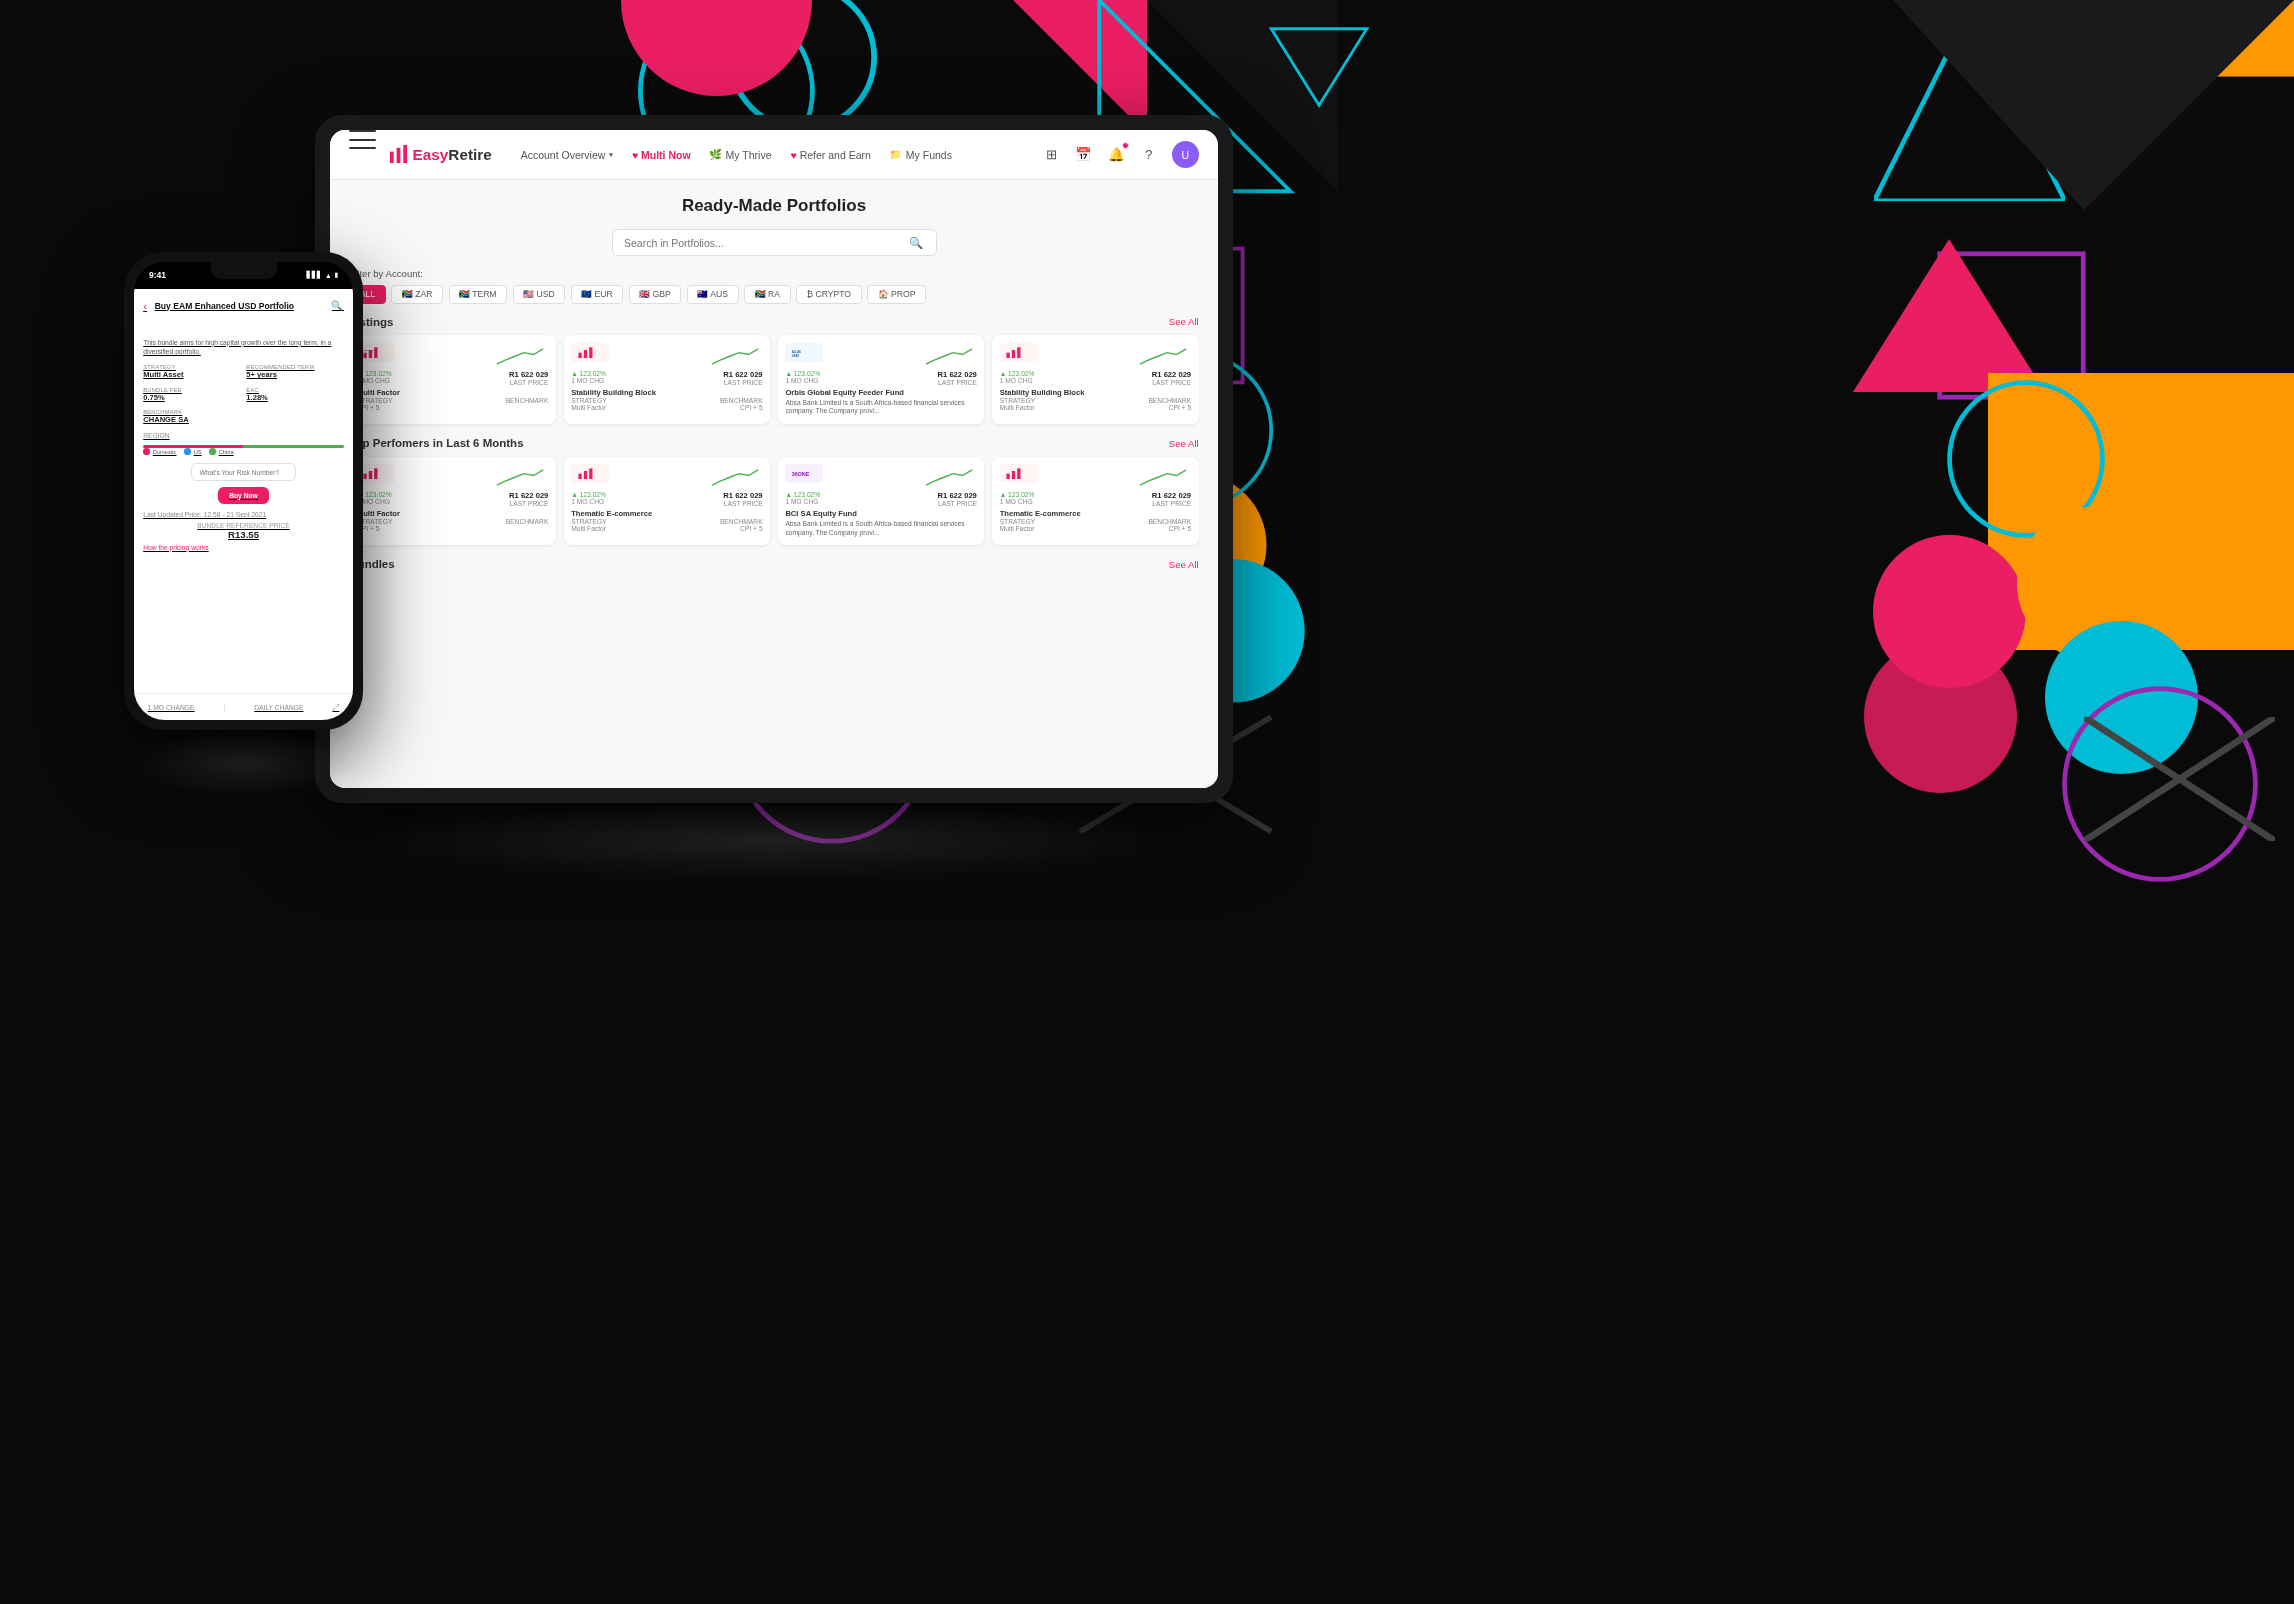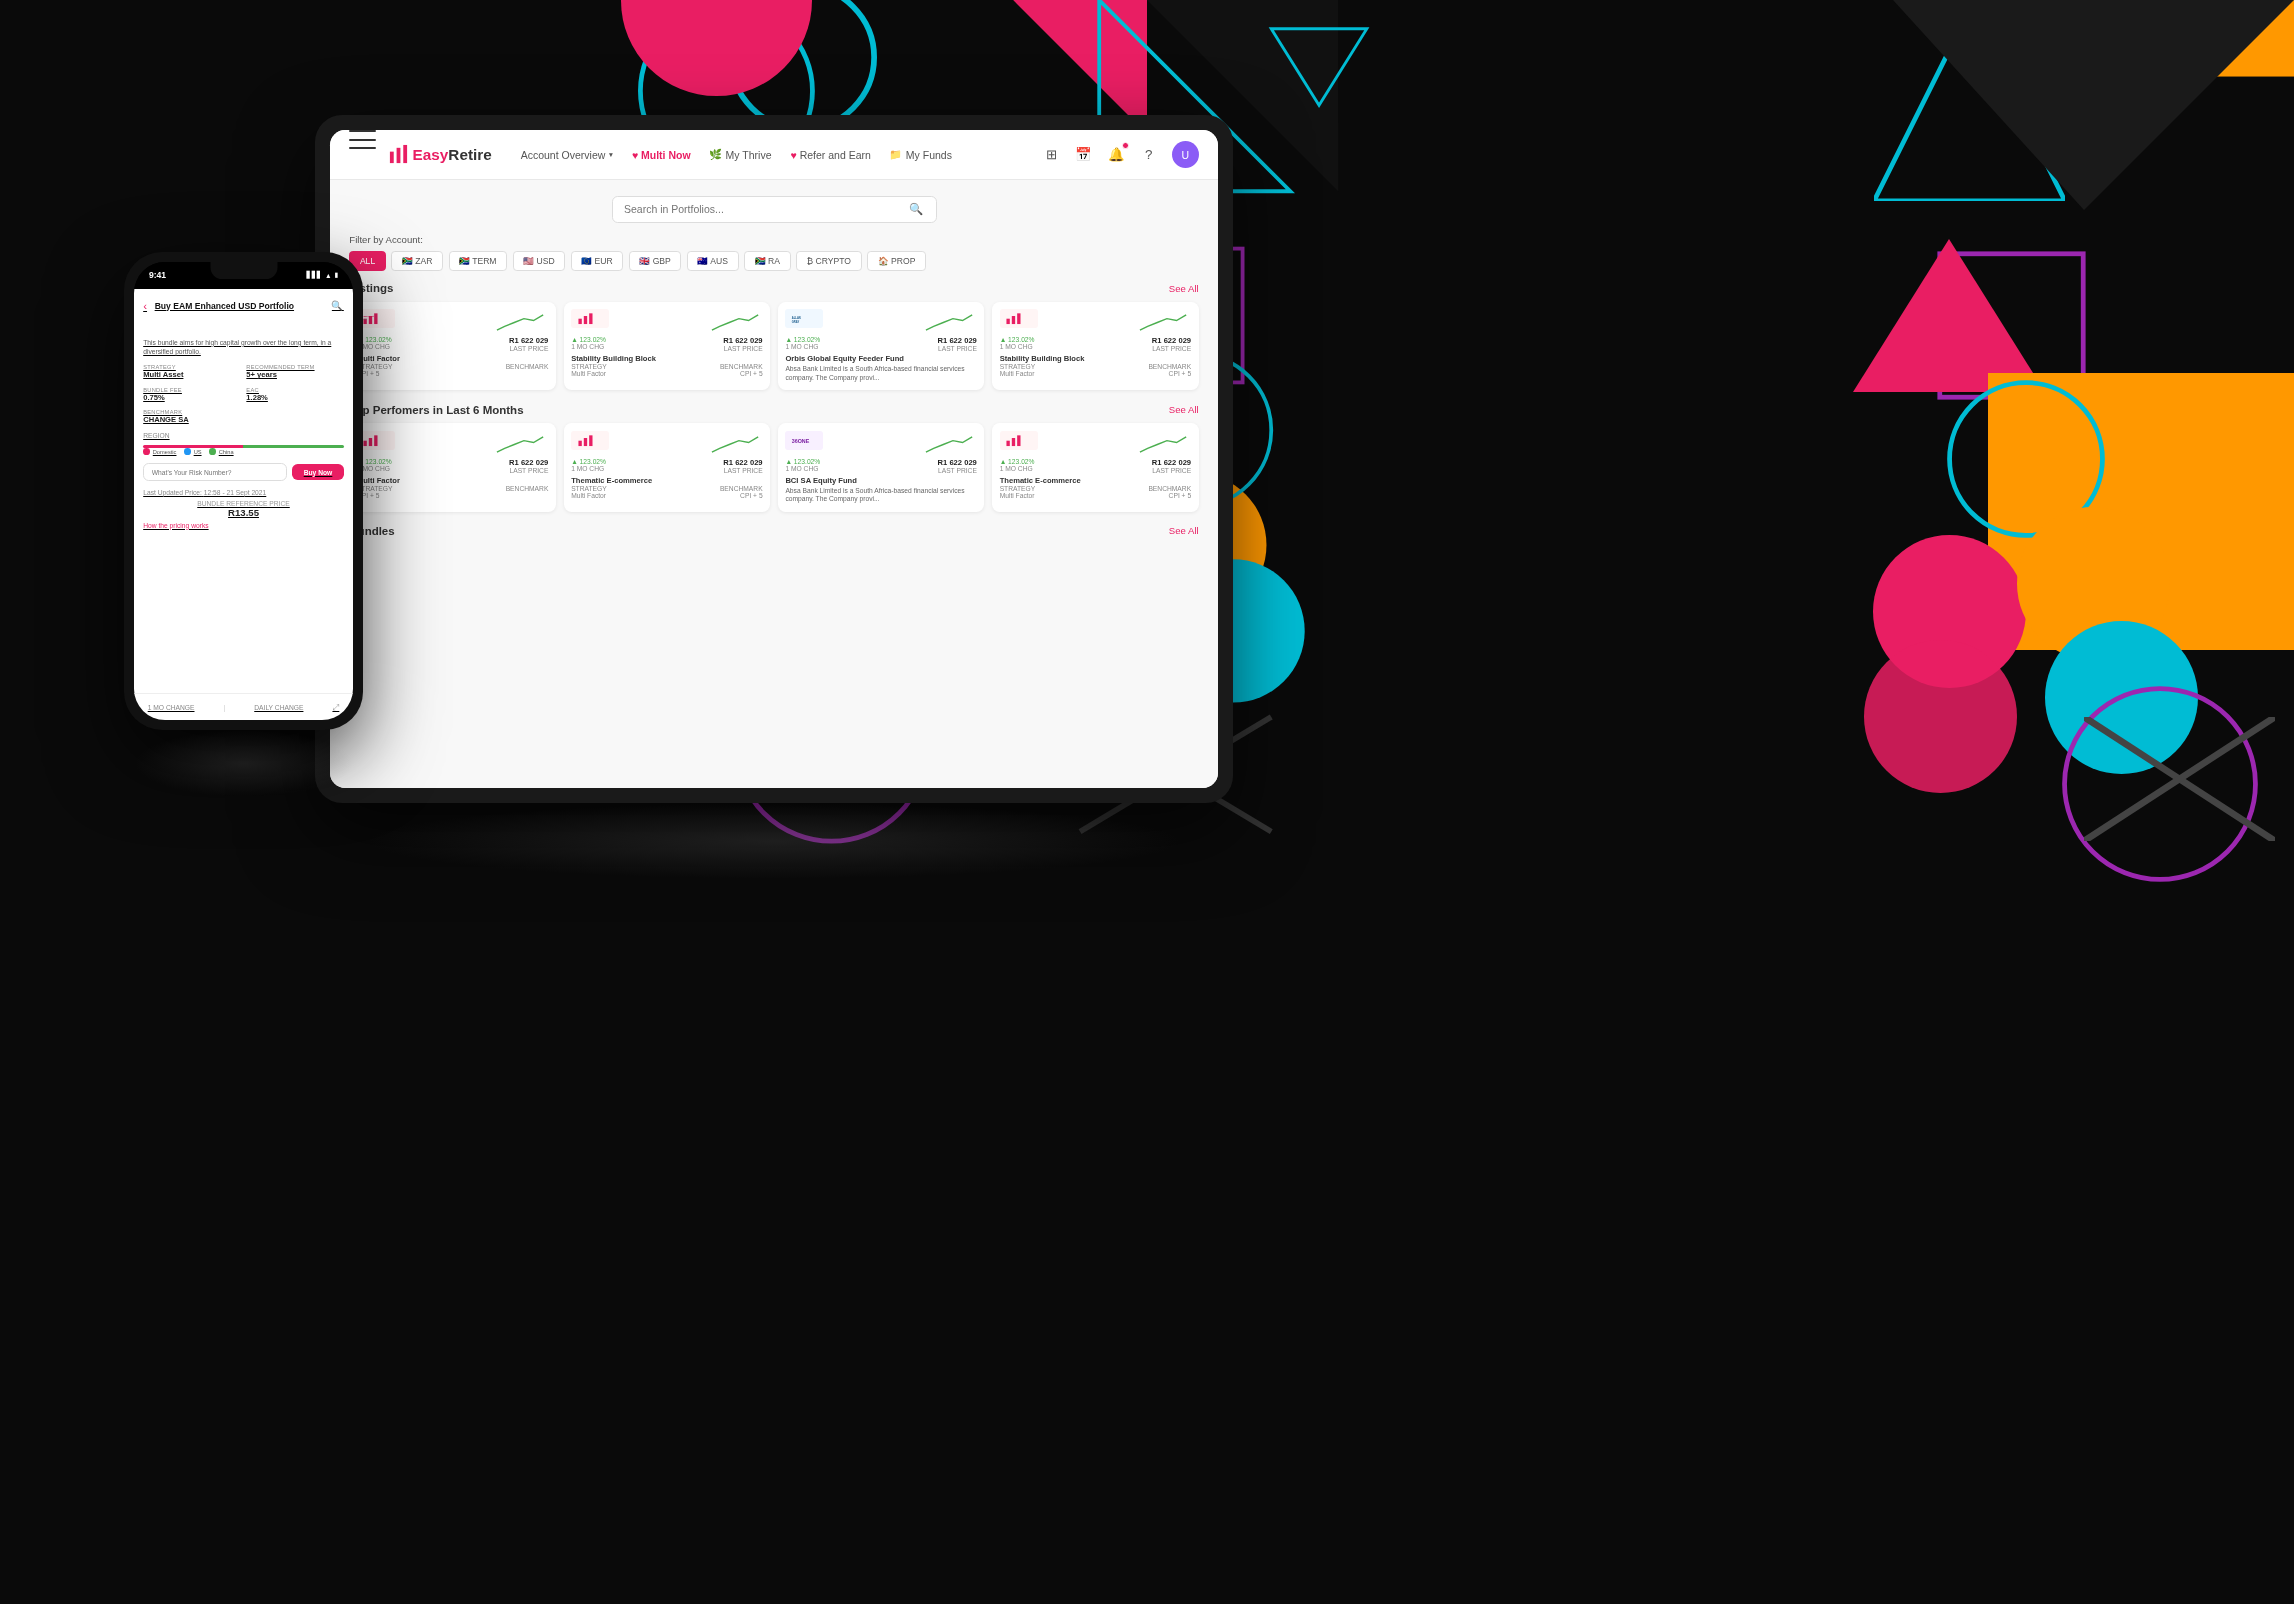--- a/index.html
+++ b/index.html
@@ -364,20 +364,21 @@
     .region-label { font-size: 6.7px; color: #888; margin-top: 7.6px; margin-bottom: 3.8px; text-transform: uppercase; }
     .region-legend { display: flex; gap: 7.6px; }
     .legend-item { display: flex; align-items: center; gap: 2.9px; font-size: 5.7px; color: #555; }
     .legend-dot { width: 6.7px; height: 6.7px; border-radius: 50%; }
 
     .risk-input-row {
       display: flex;
       gap: 5.7px;
       align-items: center;
       margin-top: 7.6px;
+      flex-direction: column;
     }
     .risk-input {
       flex: 1;
       border: 1px solid #ddd;
       border-radius: 5.7px;
       padding: 4.8px 7.6px;
       font-size: 6.7px;
       color: #888;
     }
     .buy-btn {
@@ -593,20 +594,21 @@
             <div class="notif-badge">
               <div class="icon-btn">🔔</div>
               <div class="notif-dot"></div>
             </div>
             <div class="icon-btn">?</div>
             <div class="avatar-circle">U</div>
           </div>
         </div>
 
         <div class="tablet-content">
+          <div class="page-title">Ready-Made Portfolios</div>
 
           <div class="search-bar">
             <input type="text" placeholder="Search in Portfolios..." style="">
             <span class="search-icon">🔍</span>
           </div>
 
           <div class="filter-section">
             <div class="filter-label">Filter by Account:</div>
             <div class="filter-btns">
               <div class="filter-btn active">ALL</div>

